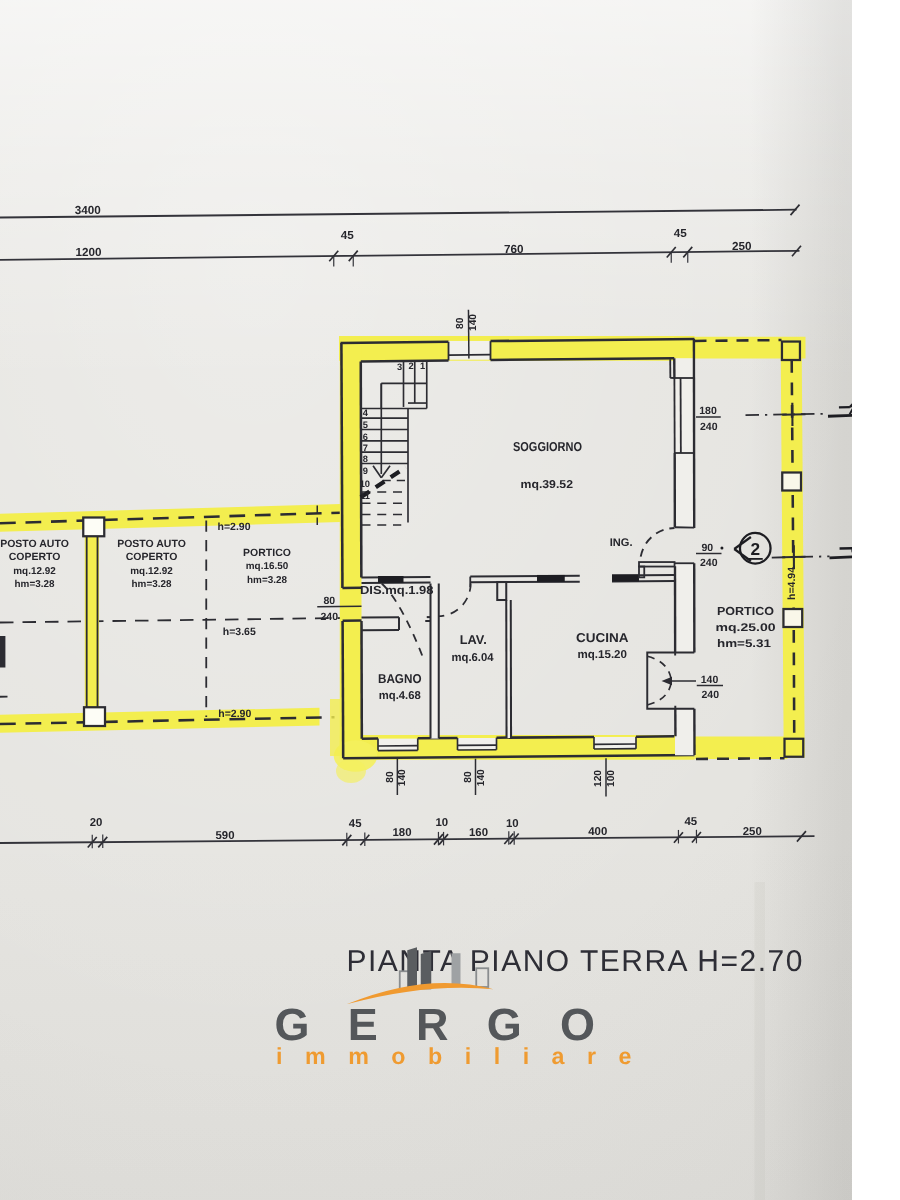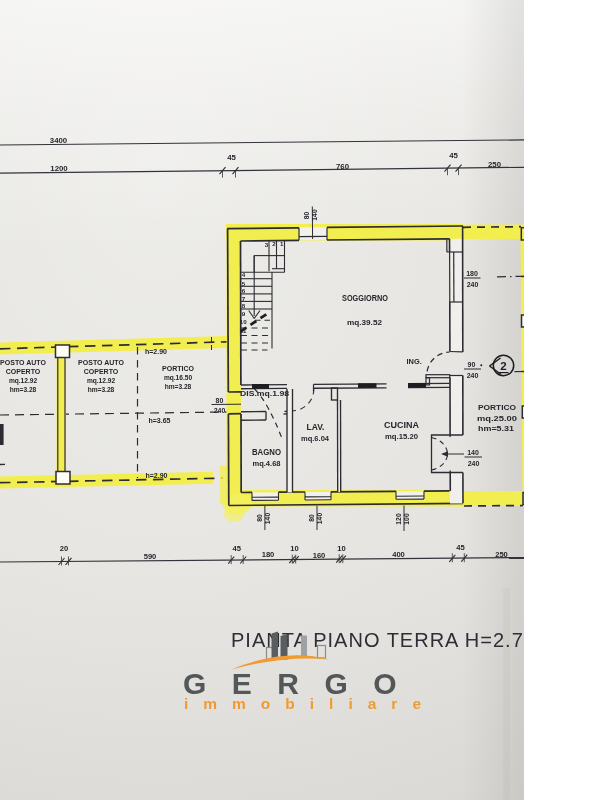--- a/index.html
+++ b/index.html
@@ -1,16 +1,16 @@
 <!DOCTYPE html>
 <html><head>
 <meta charset="utf-8">
 <style>
   html,body{margin:0;padding:0;}
-  #page{position:relative;width:524px;height:800px;overflow:hidden;
+  #page{position:relative;width:568px;height:800px;overflow:hidden;
     background:#e5e4e0;
     font-family:"Liberation Sans", sans-serif;}
   #shade{position:absolute;inset:0;
     background:
       linear-gradient(90deg, rgba(255,255,255,0) 88%, rgba(104,103,99,0.13) 99%),
       linear-gradient(180deg, rgba(255,255,255,0.60) 0%, rgba(255,255,255,0.30) 14%, rgba(255,255,255,0) 32%, rgba(255,255,255,0) 70%, rgba(112,110,107,0.055) 100%),
       radial-gradient(135% 120% at 30% 22%, rgba(255,255,255,0.30) 0%, rgba(255,255,255,0) 55%, rgba(106,105,101,0.075) 100%);}
   svg{position:absolute;left:0;top:0;}
 </style>
 </head>

